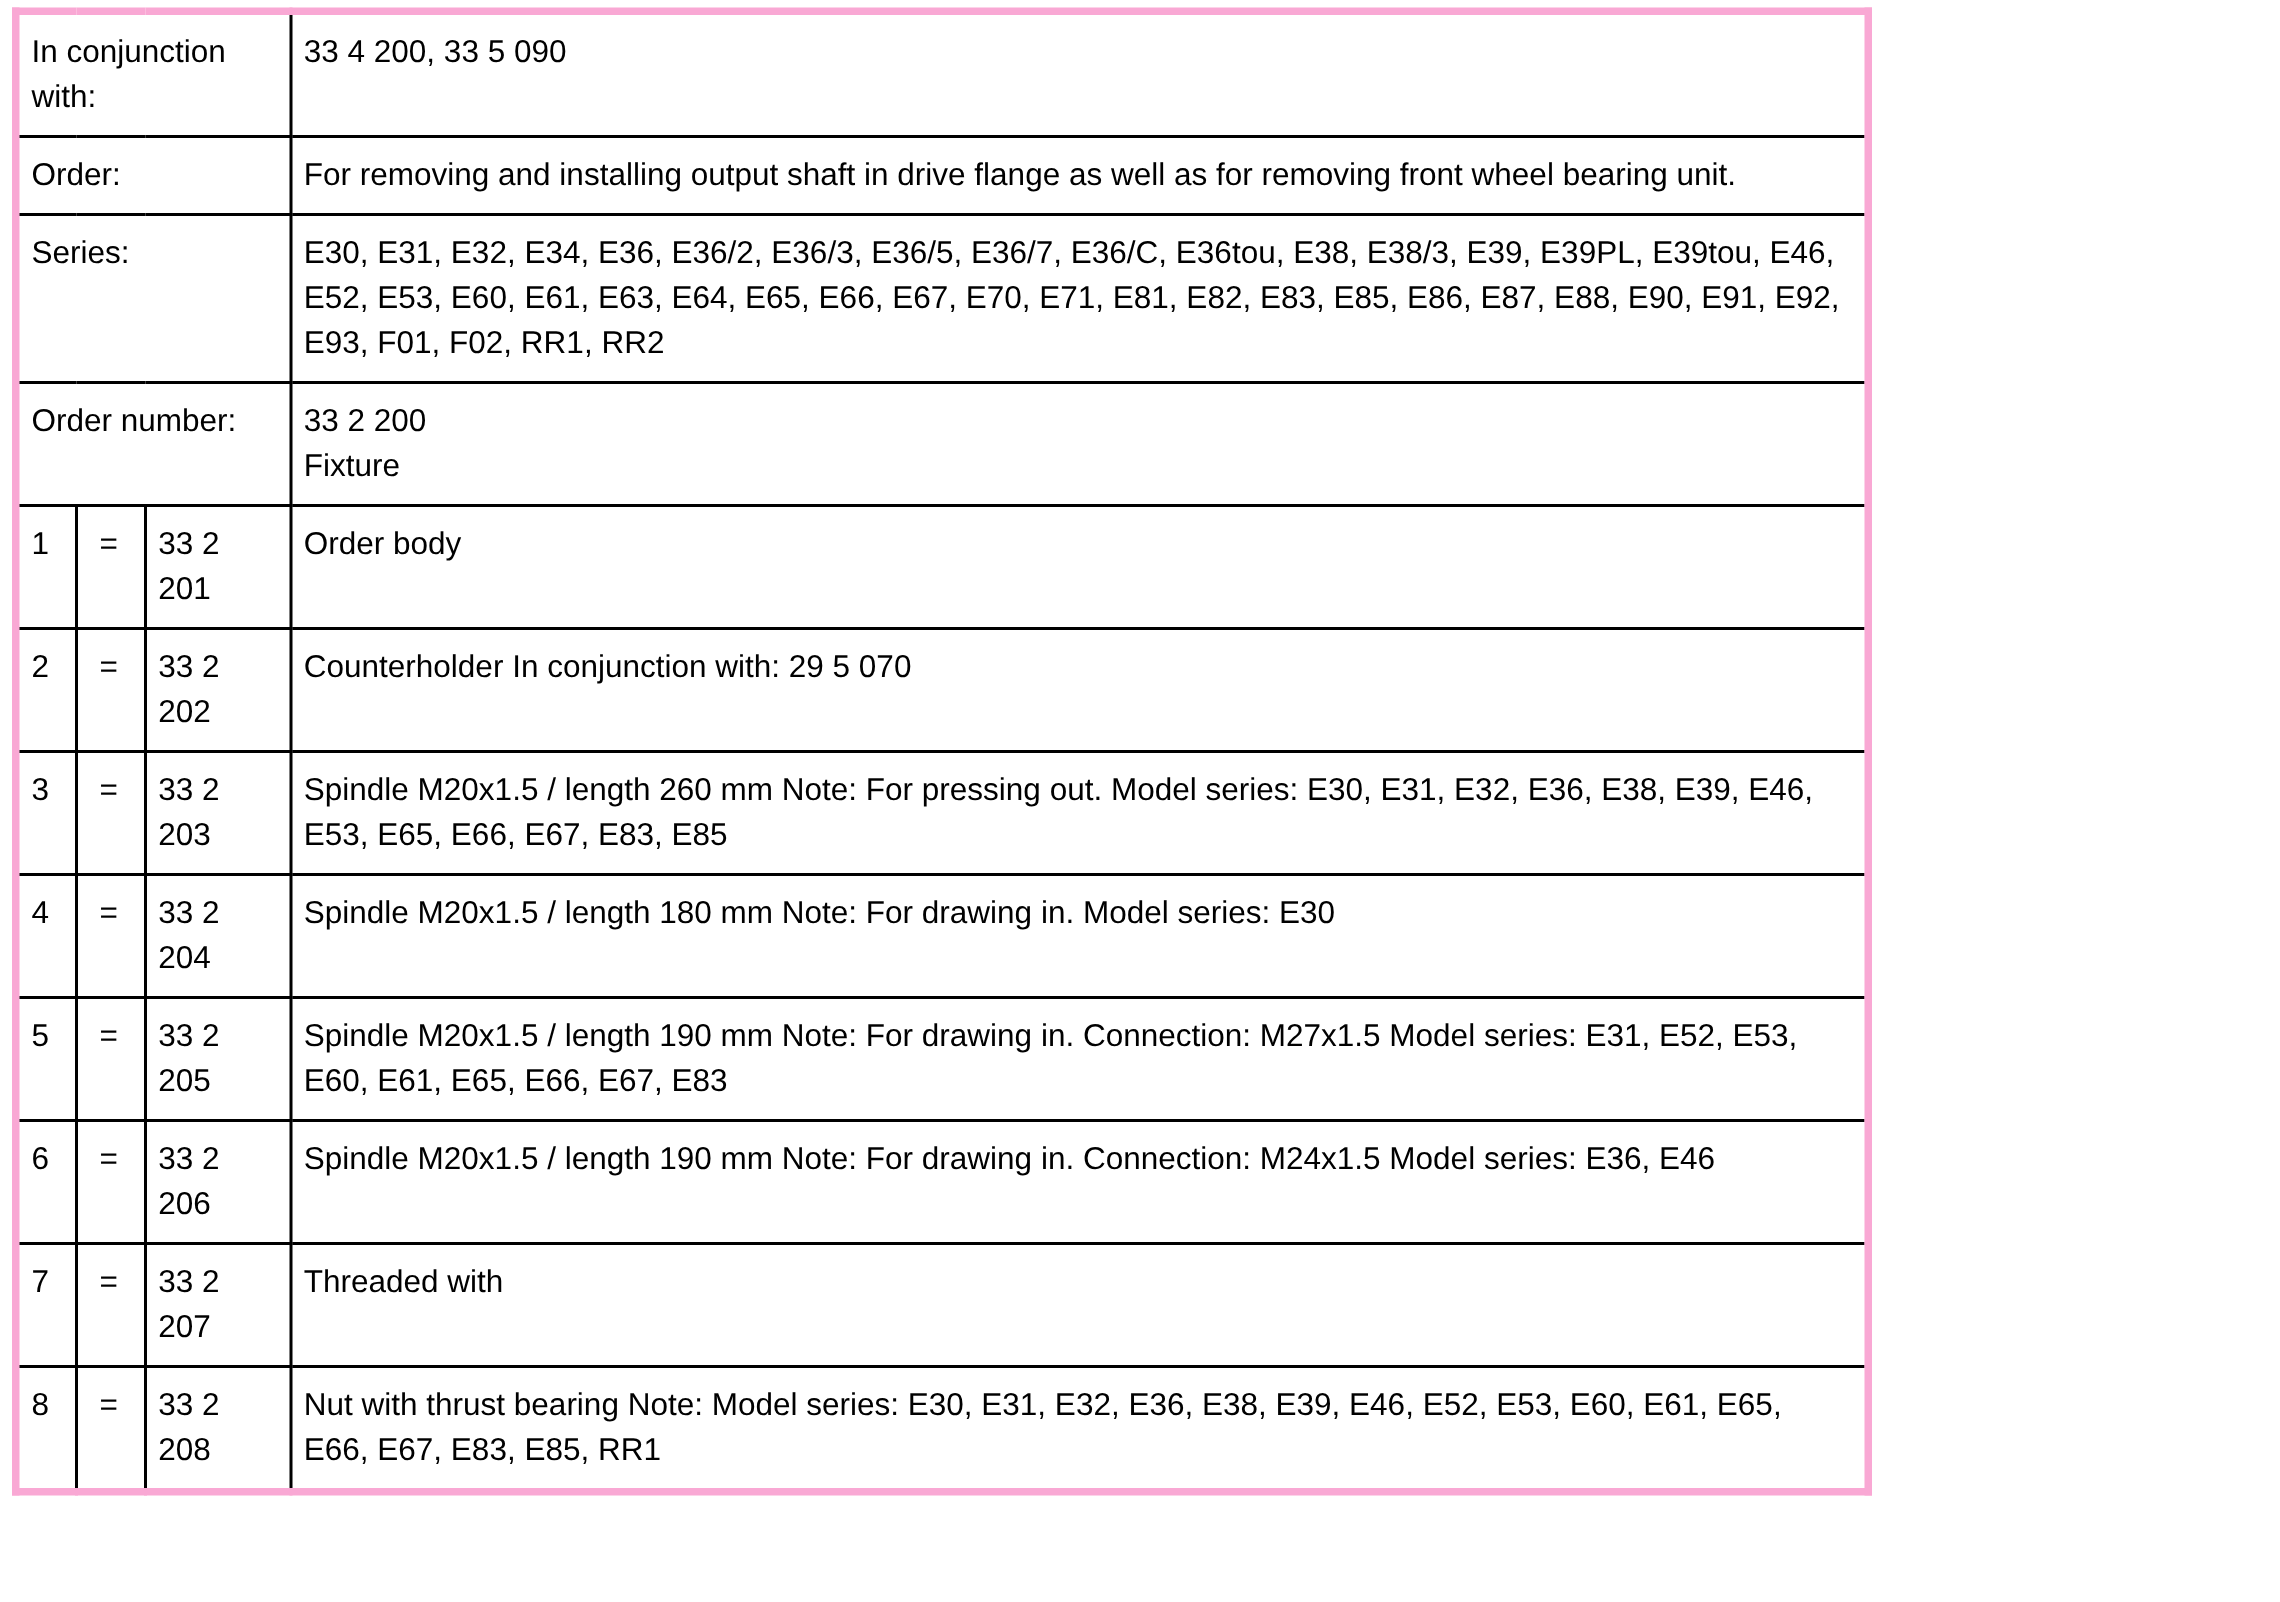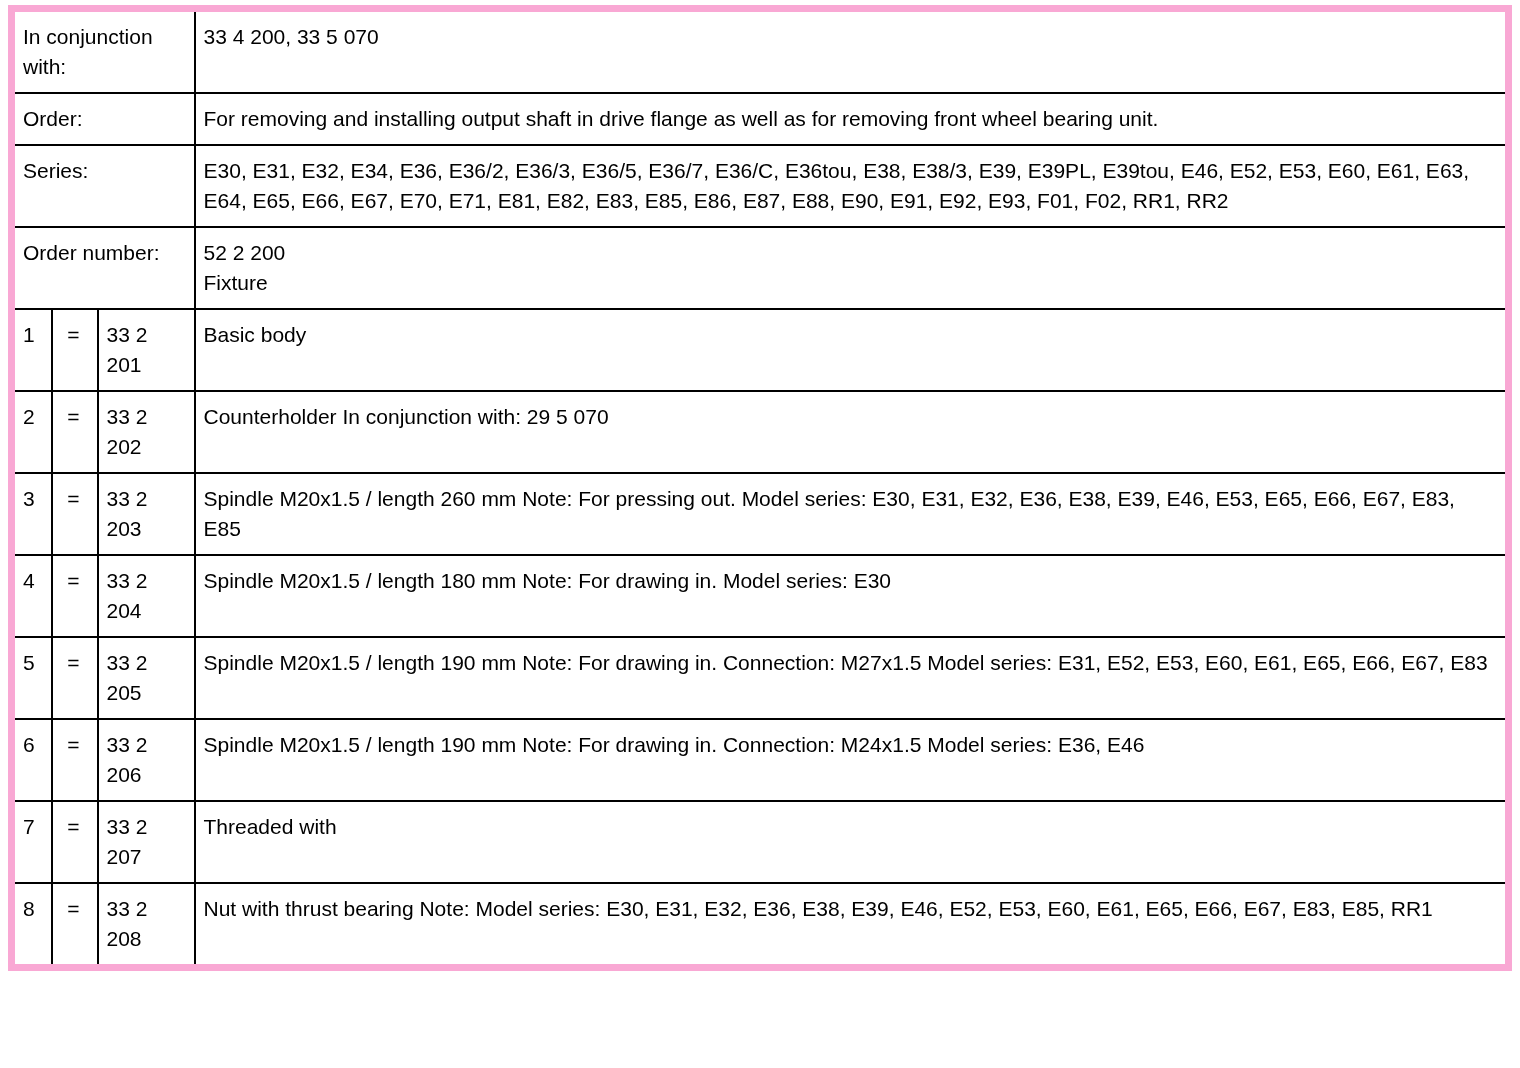--- a/index.html
+++ b/index.html
@@ -11,24 +11,24 @@
     width: 1520px;
     height: 1068px;
     font-family: "Liberation Sans", "DejaVu Sans", sans-serif;
     color: #000000;
     overflow: hidden;
   }
   .doc {
     margin: 5px 8px;
   }
   table.spec {
-    width: 1504px;
+    width: 1240px;
     border-collapse: collapse;
     table-layout: fixed;
-    border: 7px solid #f9a8d4;
+    border: 5px solid #f9a8d4;
   }
   table.spec td {
     border: 2px solid #000000;
     vertical-align: top;
     padding: 10px 10px 10px 8px;
     font-size: 21px;
     line-height: 30px;
     white-space: pre-line;
     word-wrap: break-word;
   }
@@ -48,42 +48,42 @@
   <table class="spec">
     <colgroup>
       <col class="c-num">
       <col class="c-eq">
       <col class="c-part">
       <col>
     </colgroup>
     <tbody>
       <tr>
         <td colspan="3">In conjunction with:</td>
-        <td>33 4 200, 33 5 070</td>
+        <td>33 4 200, 33 5 090</td>
       </tr>
       <tr>
         <td colspan="3">Order:</td>
         <td>For removing and installing output shaft in drive flange as well as for removing front wheel bearing unit.</td>
       </tr>
       <tr>
         <td colspan="3">Series:</td>
         <td>E30, E31, E32, E34, E36, E36/2, E36/3, E36/5, E36/7, E36/C, E36tou, E38, E38/3, E39, E39PL, E39tou, E46, E52, E53, E60, E61, E63, E64, E65, E66, E67, E70, E71, E81, E82, E83, E85, E86, E87, E88, E90, E91, E92, E93, F01, F02, RR1, RR2</td>
       </tr>
       <tr>
         <td colspan="3">Order number:</td>
-        <td>52 2 200
+        <td>33 2 200
 Fixture</td>
       </tr>
 
       <tr>
         <td>1</td>
         <td class="cell-eq">=</td>
         <td>33 2
 201</td>
-        <td>Basic body</td>
+        <td>Order body</td>
       </tr>
       <tr>
         <td>2</td>
         <td class="cell-eq">=</td>
         <td>33 2
 202</td>
         <td>Counterholder In conjunction with: 29 5 070</td>
       </tr>
       <tr>
         <td>3</td>

